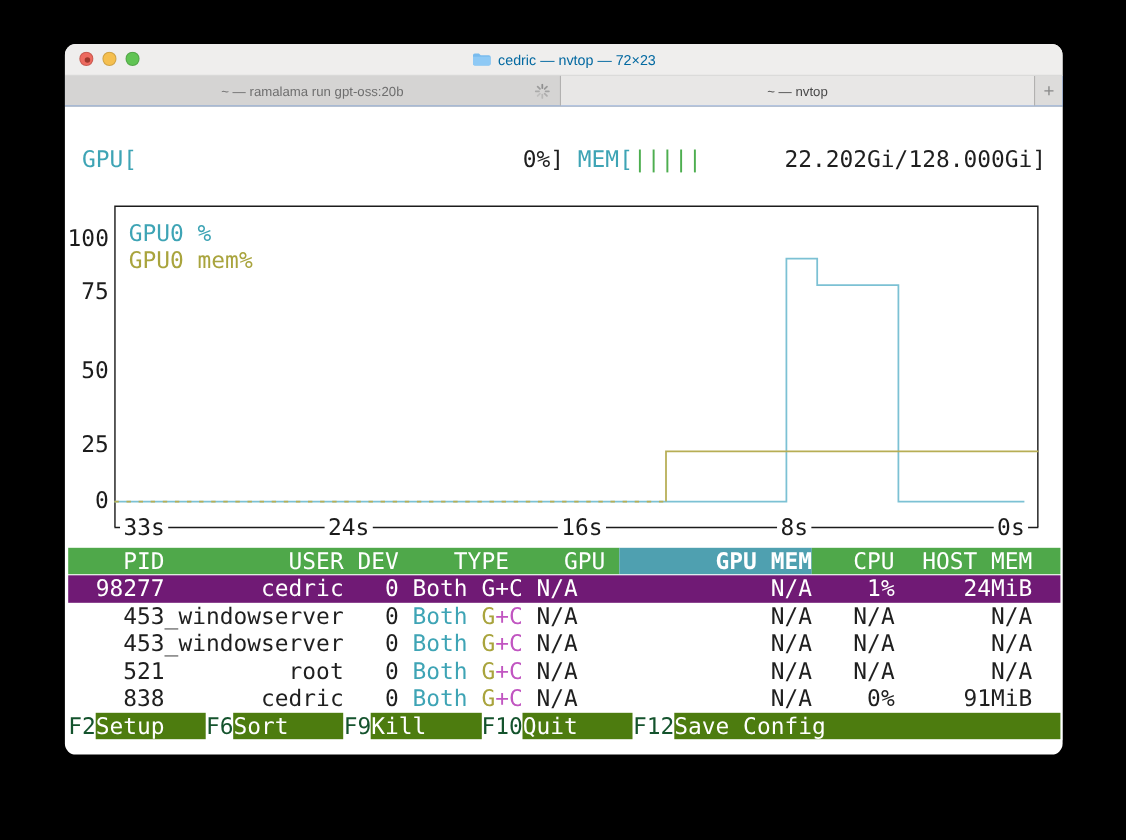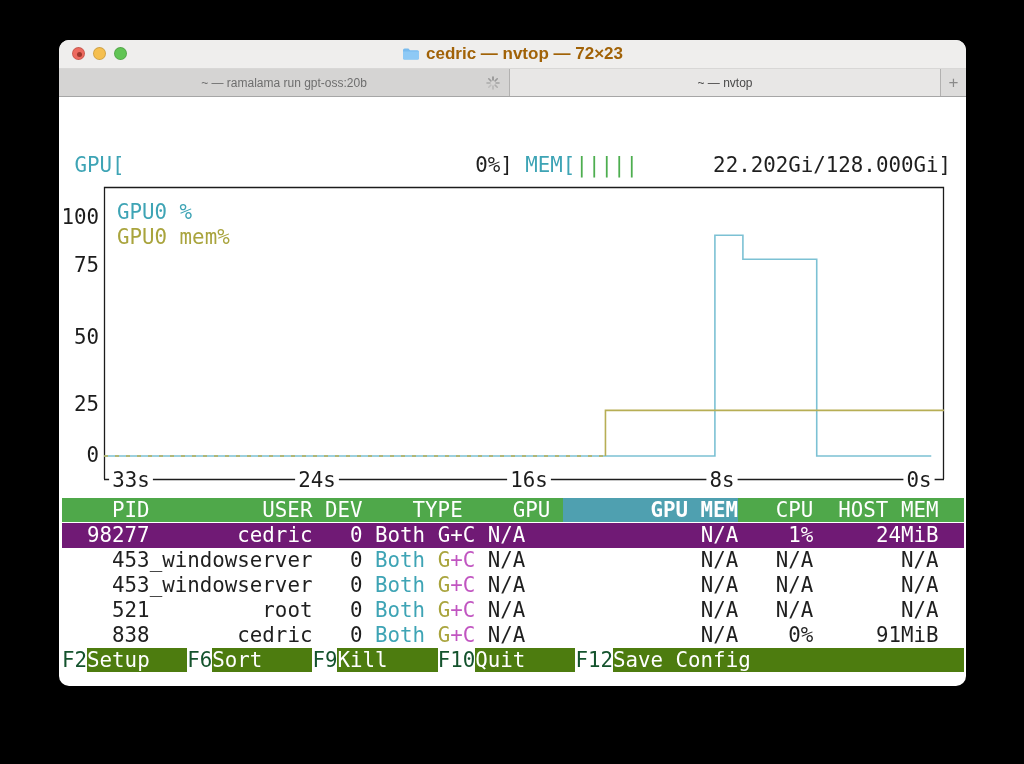--- a/index.html
+++ b/index.html
@@ -6,21 +6,21 @@
   .stage{position:relative;width:1024px;height:764px;background:#000;font-family:"Liberation Sans",sans-serif;}
   .window{position:absolute;left:59px;top:40px;width:907px;height:646px;background:#fff;border-radius:10px;overflow:hidden;box-shadow:0 18px 50px rgba(0,0,0,.65);}
   .titlebar{position:relative;height:28px;background:#efeeed;border-bottom:1px solid #d8d7d6;display:flex;align-items:center;justify-content:center;}
   .traffic{position:absolute;left:13px;top:7px;display:flex;gap:8px;}
   .tl{width:13px;height:13px;border-radius:50%;border:0.5px solid rgba(0,0,0,.15);box-sizing:border-box;position:relative;}
   .tl.red{background:#ed6a5f;}
   .tl.red::after{content:"";position:absolute;left:3.5px;top:3.5px;width:5px;height:5px;border-radius:50%;background:#9e372c;}
   .tl.yellow{background:#f5bf4f;}
   .tl.green{background:#61c454;}
   .title-wrap{display:flex;align-items:center;gap:6px;}
-  .title-text{font-size:17px;font-weight:bold;color:#a16207;}
+  .title-text{font-size:13px;font-weight:normal;color:#0369a1;}
   .tabbar{height:28px;display:flex;background:#3b82f6;border-bottom:1px solid #a6a6a6;box-sizing:border-box;}
   .tab{position:relative;display:flex;align-items:center;justify-content:center;font-size:12px;box-sizing:border-box;}
   .tab.inactive{width:451px;background:#d5d4d3;color:#6e6e6e;border-right:1px solid #b2b1b0;}
   .tab.active{width:430px;background:#e8e7e6;color:#4a4a4a;align-items:center;}
   .newtab{flex:1;background:#dddcdb;border-left:1px solid #b2b1b0;display:flex;align-items:center;justify-content:center;color:#8a8a8a;font-size:17px;font-weight:400;}
   .spinner{position:absolute;right:9px;top:7px;}
   .terminal{position:absolute;left:0;top:57px;width:907px;height:576px;background:#fff;font-family:"DejaVu Sans Mono",monospace;font-size:20.8px;line-height:25px;}
   .tline{position:absolute;left:3px;white-space:pre;}
   .tline span{white-space:pre;}
   .c-fg{color:#1f1f1f;}
@@ -78,21 +78,21 @@
           </svg>
         </span>
       </div>
       <div class="tab active">
         <span>~ — nvtop</span>
       </div>
       <div class="newtab">+</div>
     </div>
 
     <div class="terminal">
-      <div class="tline" style="top:56px"><span class="c-fg"> </span><span class="c-cyan">GPU[</span><span class="c-fg">                            0%] </span><span class="c-cyan">MEM[</span><span class="c-green">|||||</span><span class="c-fg">      22.202Gi/128.000Gi]</span></div>
+      <div class="tline" style="top:36px"><span class="c-fg"> </span><span class="c-cyan">GPU[</span><span class="c-fg">                            0%] </span><span class="c-cyan">MEM[</span><span class="c-green">|||||</span><span class="c-fg">      22.202Gi/128.000Gi]</span></div>
 
       <svg id="chart" style="position:absolute;left:0;top:0;" width="906" height="400" viewBox="0 0 906 400">
           <path d="M45.5,382 L45.5,90.5 L884.5,90.5 L884.5,382" fill="none" stroke="#1c1c1c" stroke-width="1.3"></path>
           <line x1="45" y1="382.5" x2="885" y2="382.5" stroke="#1c1c1c" stroke-width="1.3"></line>
           <text x="40" y="126.5" text-anchor="end" font-size="20.8" fill="#1c1c1c">100</text>
           <text x="40" y="174.5" text-anchor="end" font-size="20.8" fill="#1c1c1c">75</text>
           <text x="40" y="246.5" text-anchor="end" font-size="20.8" fill="#1c1c1c">50</text>
           <text x="40" y="313.5" text-anchor="end" font-size="20.8" fill="#1c1c1c">25</text>
           <text x="40" y="364.5" text-anchor="end" font-size="20.8" fill="#1c1c1c">0</text>
           <rect x="50.1" y="371" width="43.8" height="22" fill="#fff"></rect>

